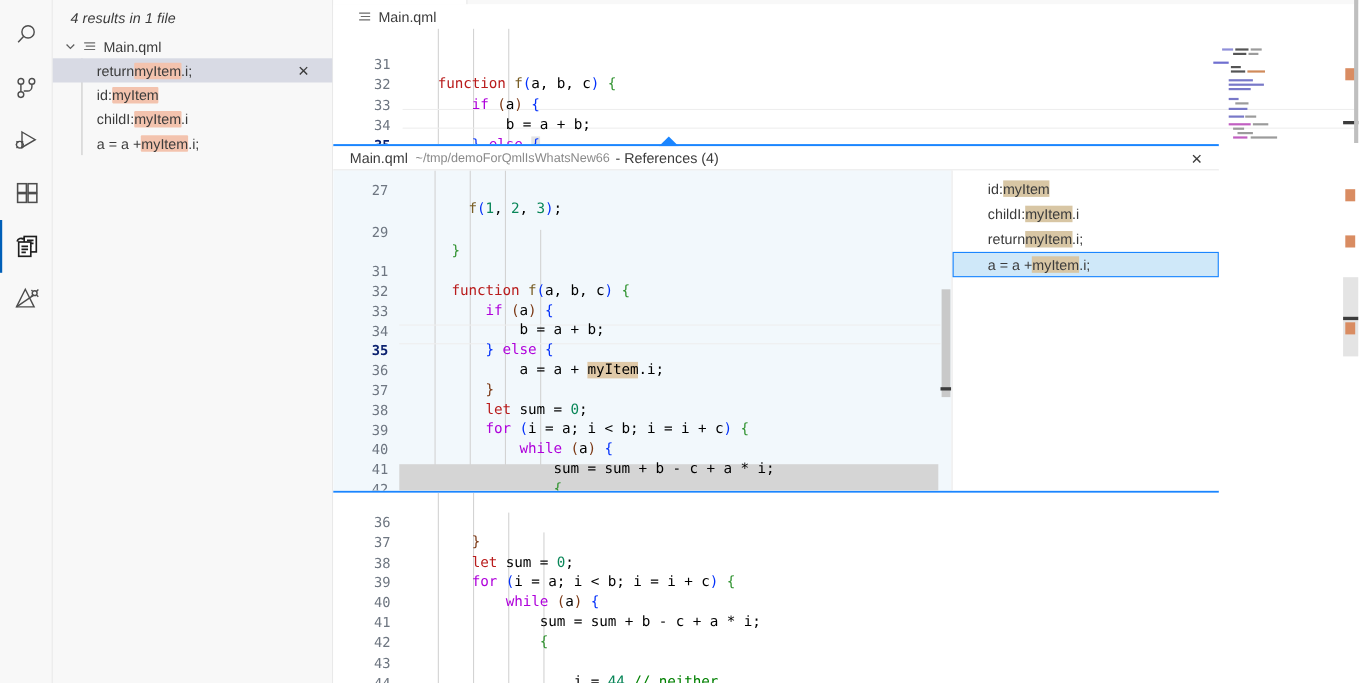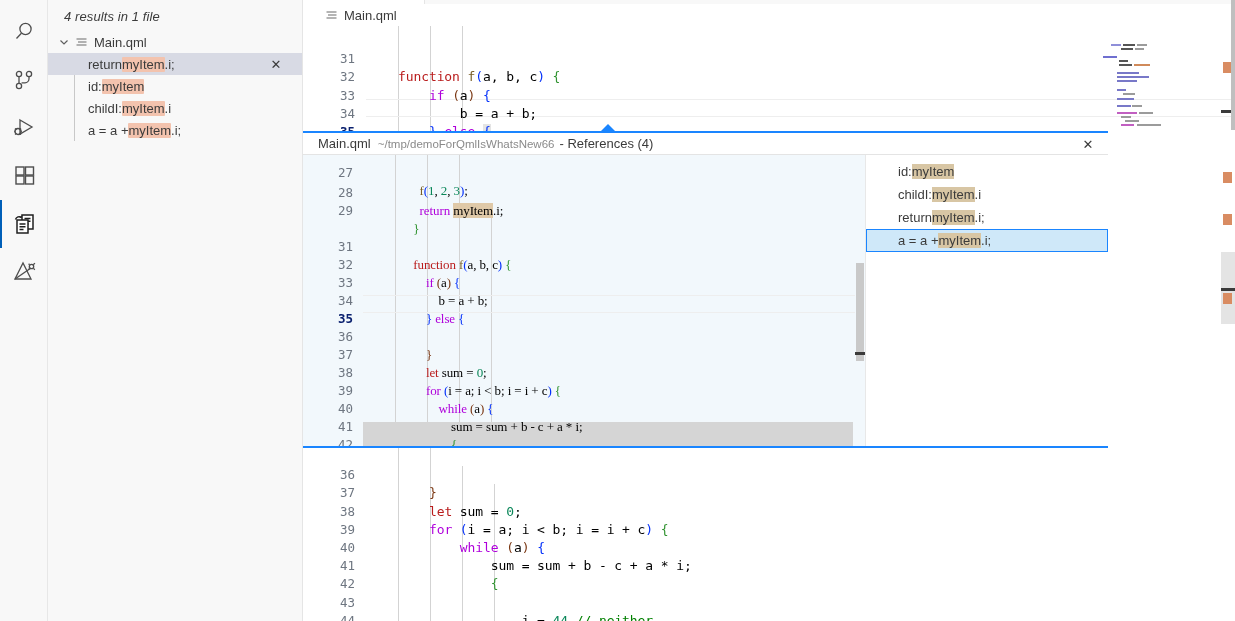--- a/index.html
+++ b/index.html
@@ -145,21 +145,21 @@
   #peek-close {
     position:absolute; right: 10px; top: 0; height: 22px; width: 20px;
     display:flex; align-items:center; justify-content:center; color:#3b3b3b; font-size:13px;
   }
   #peek-body {
     position:absolute; left:0; top: 22px; right:0; bottom:0; display:flex;
   }
   #peek-editor {
     position:relative; width: 562px; height: 100%; background:#f2f8fc; overflow:hidden;
   }
-  #peek-editor .code-txt { left: 104px; font-family: Liberation Serif, serif; }
+  #peek-editor .code-txt { left: 92px; }
   #peek-editor .ln { width: 50px; }
   #peek-scroll-track {
     position:absolute; right: 0px; top:0; bottom:0; width: 10px; background: transparent;
   }
   #peek-scroll-thumb {
     position:absolute; right: 1px; top: 108px; width: 8px; height: 98px; background:#c9c9c9;
   }
   #peek-scroll-mark {
     position:absolute; right: 0px; top: 197px; width: 10px; height: 3px; background: #3b3b3b;
   }
@@ -406,24 +406,20 @@
           <div class="indent-guide" style="left:156px;"></div>
           <div class="indent-guide" style="left:188px; top:54px;"></div>
           <div class="active-line-band" style="top:139.6px; left:60px; right:10px;"></div>
           <div class="sel-band" style="top:267px; left:60px; width:490px;"></div>
           <div class="sel-band" style="top:285px; left:60px; width:490px;"></div>
 
           <div class="code-line" style="top:-9px;position:absolute;width:100%;">
             <span class="ln">27</span>
             <span class="code-txt">    <span class="fn">f</span><span class="br1">(</span><span class="num">1</span>, <span class="num">2</span>, <span class="num">3</span><span class="br1">)</span>;</span>
           </div>
-          <div class="code-line" style="top:11px;position:absolute;width:100%;">
-            <span class="ln">28</span>
-            <span class="code-txt">    <span class="ctl">return</span> <span class="hl-code">myItem</span>.i;</span>
-          </div>
           <div class="code-line" style="top:29px;position:absolute;width:100%;">
             <span class="ln">29</span>
             <span class="code-txt">  <span class="br2">}</span></span>
           </div>
           <div class="code-line" style="top:65px;position:absolute;width:100%;">
             <span class="ln">31</span>
             <span class="code-txt">  <span class="kw">function</span> <span class="fn">f</span><span class="br1">(</span>a, b, c<span class="br1">)</span> <span class="br2">{</span></span>
           </div>
           <div class="code-line" style="top:83px;position:absolute;width:100%;">
             <span class="ln">32</span>
@@ -432,20 +428,21 @@
           <div class="code-line" style="top:101px;position:absolute;width:100%;">
             <span class="ln">33</span>
             <span class="code-txt">          b = a + b;</span>
           </div>
           <div class="code-line" style="top:119px;position:absolute;width:100%;">
             <span class="ln">34</span>
             <span class="code-txt">      <span class="br1">}</span> <span class="ctl">else</span> <span class="br1">{</span></span>
           </div>
           <div class="code-line" style="top:137px;position:absolute;width:100%;">
             <span class="ln active">35</span>
+            <span class="code-txt">          a = a + <span class="hl-code">myItem</span>.i;</span>
           </div>
           <div class="code-line" style="top:155px;position:absolute;width:100%;">
             <span class="ln">36</span>
             <span class="code-txt">      <span class="br3">}</span></span>
           </div>
           <div class="code-line" style="top:173px;position:absolute;width:100%;">
             <span class="ln">37</span>
             <span class="code-txt">      <span class="kw">let</span> sum = <span class="num">0</span>;</span>
           </div>
           <div class="code-line" style="top:191px;position:absolute;width:100%;">

